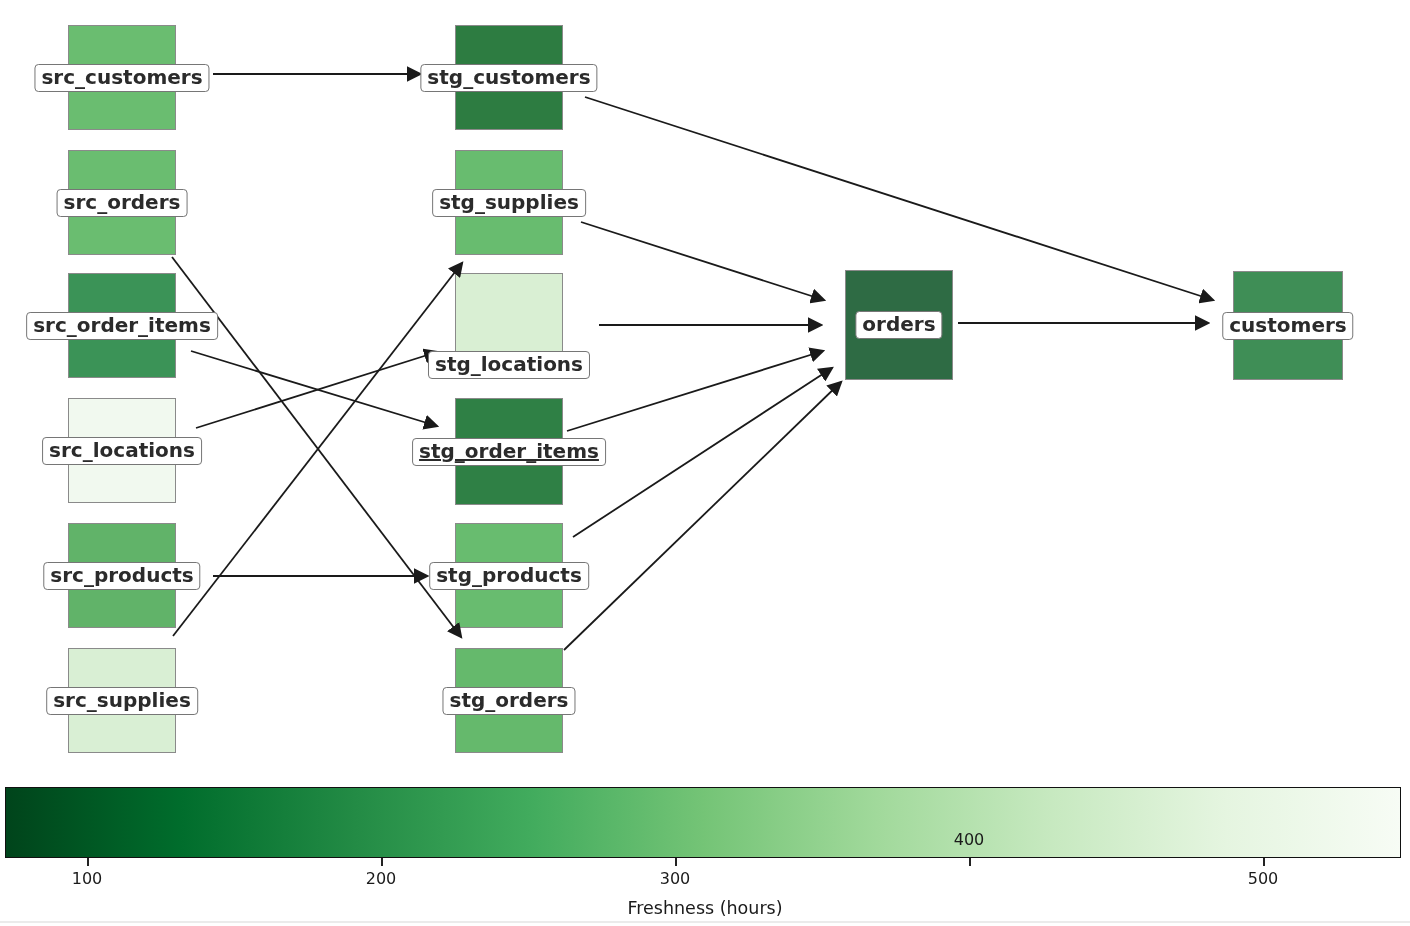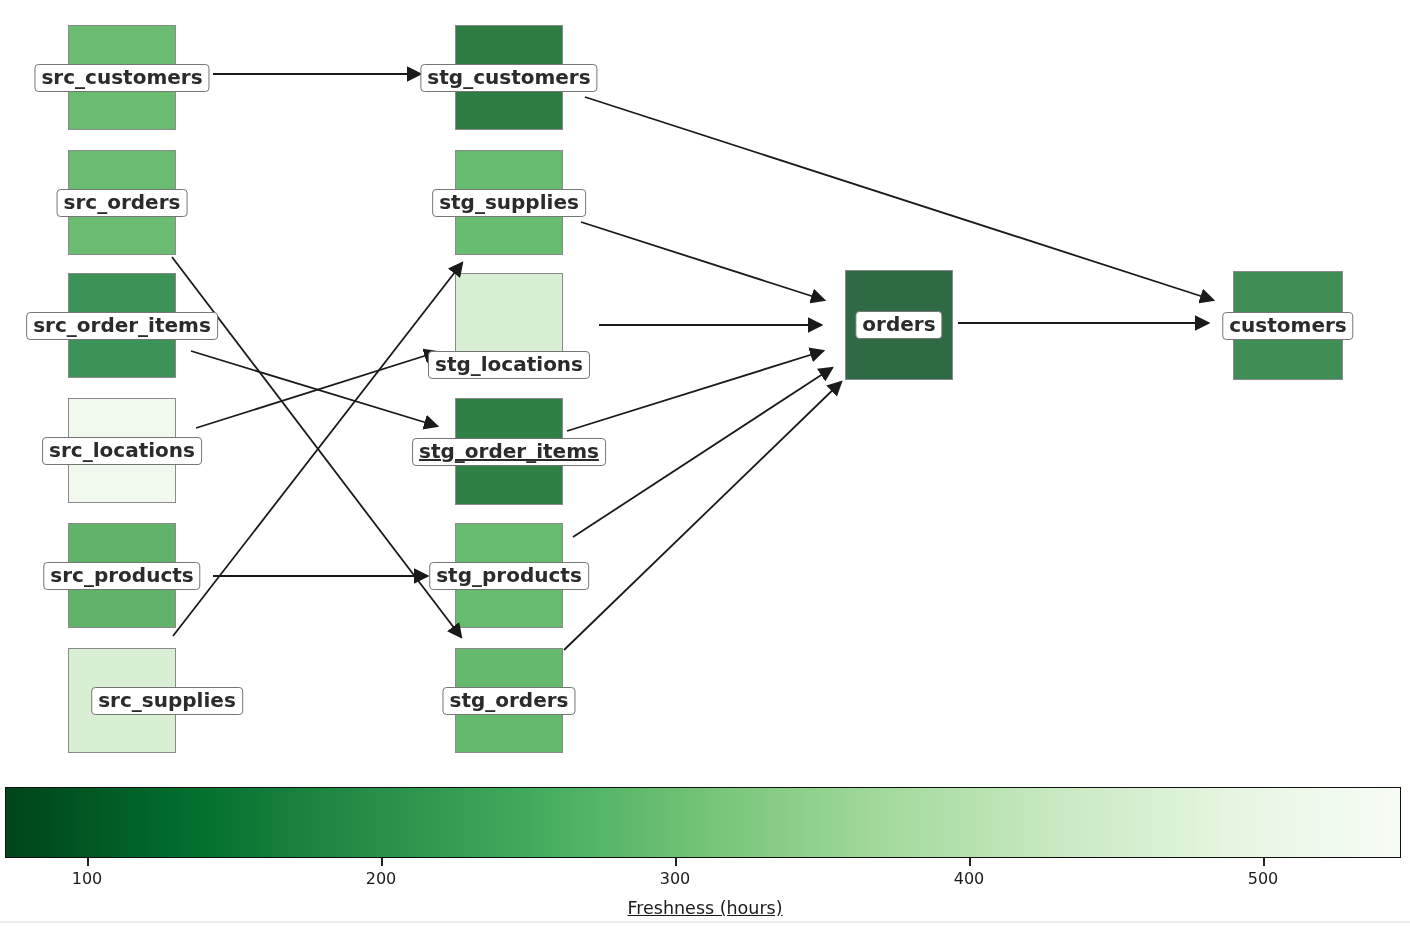--- a/index.html
+++ b/index.html
@@ -20,21 +20,21 @@
   #colorbar{
     position:absolute;z-index:1;border:1.3px solid #111;box-sizing:border-box;
   }
   .cb-tick{
     position:absolute;width:1.6px;height:8px;background:#222;z-index:1;
   }
   .cb-tick-label{
     position:absolute;transform:translateX(-50%);font-size:16px;color:#1a1a1a;z-index:1;
   }
   #cb-axis-label{
-    position:absolute;transform:translateX(-50%);font-size:17.5px;color:#1a1a1a;z-index:1;text-decoration:underline;
+    position:absolute;transform:translateX(-50%);font-size:17.5px;color:#1a1a1a;z-index:1;
   }
   #bottom-edge{
     position:absolute;left:0;top:921px;width:1410px;height:2px;background:#ebebeb;z-index:1;
   }
 </style>
 </head>
 <body>
 
 <div id="canvas">
 
@@ -77,40 +77,40 @@
         <line x1="958" y1="323" x2="1208" y2="323" stroke="#1a1a1a" stroke-width="1.8" marker-end="url(#arrowhead)"></line>
       </g>
   </svg>
 
   <div id="labels-layer">
       <div class="node-label" style="left: 122px; top: 77.5px;">src_customers</div>
       <div class="node-label" style="left: 122px; top: 202.5px;">src_orders</div>
       <div class="node-label" style="left: 122px; top: 325.5px;">src_order_items</div>
       <div class="node-label" style="left: 122px; top: 450.5px;">src_locations</div>
       <div class="node-label" style="left: 122px; top: 575.5px;">src_products</div>
-      <div class="node-label" style="left: 122px; top: 700.5px; margin-left: 45px;">src_supplies</div>
+      <div class="node-label" style="left: 122px; top: 700.5px;">src_supplies</div>
       <div class="node-label" style="left: 509px; top: 77.5px;">stg_customers</div>
       <div class="node-label" style="left: 509px; top: 202.5px;">stg_supplies</div>
       <div class="node-label" style="left: 509px; top: 325.5px; margin-top: 39px;">stg_locations</div>
       <div class="node-label" style="left: 509px; top: 451.5px; text-decoration: underline;">stg_order_items</div>
       <div class="node-label" style="left: 509px; top: 575.5px;">stg_products</div>
       <div class="node-label" style="left: 509px; top: 700.5px;">stg_orders</div>
       <div class="node-label" style="left: 899px; top: 325px;">orders</div>
       <div class="node-label" style="left: 1288px; top: 325.5px;">customers</div>
     </div>
 
   <div id="colorbar" style="left: 5px; top: 787px; width: 1396px; height: 71px; background: linear-gradient(to right, rgb(0, 68, 27), rgb(0, 109, 44), rgb(35, 139, 69), rgb(65, 171, 93), rgb(116, 196, 118), rgb(161, 217, 155), rgb(199, 233, 192), rgb(229, 245, 224), rgb(247, 252, 245));"></div>
   <div id="cb-ticks">
       <div class="cb-tick" style="left: 87px; top: 858px;"></div>
       <div class="cb-tick-label" style="left: 87px; top: 869px;">100</div>
       <div class="cb-tick" style="left: 381px; top: 858px;"></div>
       <div class="cb-tick-label" style="left: 381px; top: 869px;">200</div>
       <div class="cb-tick" style="left: 675px; top: 858px;"></div>
       <div class="cb-tick-label" style="left: 675px; top: 869px;">300</div>
       <div class="cb-tick" style="left: 969px; top: 858px;"></div>
-      <div class="cb-tick-label" style="left: 969px; top: 869px;">400</div>
+      <div class="cb-tick-label" style="left: 969px; top: 830px;">400</div>
       <div class="cb-tick" style="left: 1263px; top: 858px;"></div>
       <div class="cb-tick-label" style="left: 1263px; top: 869px;">500</div>
     </div>
   <div id="cb-axis-label" style="left:705px;top:898px;">Freshness (hours)</div>
 
   <div id="bottom-edge"></div>
 </div>
 
 </body></html>

